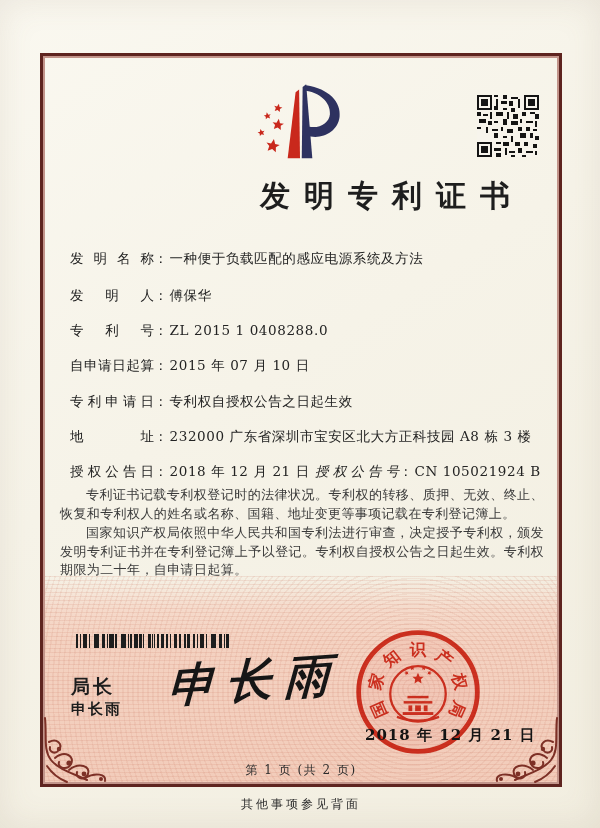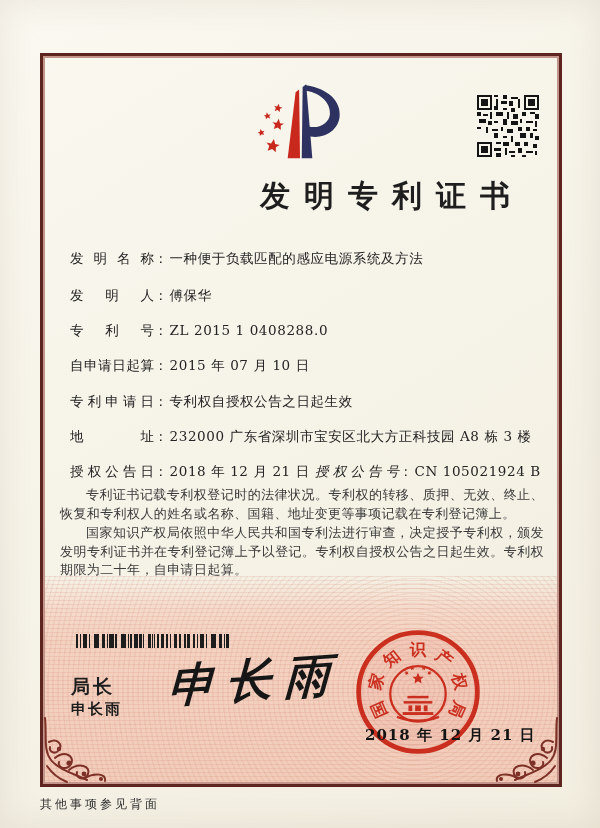--- a/index.html
+++ b/index.html
@@ -85,21 +85,21 @@
   .seal{position:absolute;left:351px;top:625px;mix-blend-mode:multiply;opacity:.95;}
   .seal-date{
     position:absolute;left:365px;top:726px;
     font-size:15px;font-weight:700;letter-spacing:1px;color:#141414;
   }
   .page-info{
     position:absolute;left:40px;top:762px;width:522px;text-align:center;
     font-size:12px;letter-spacing:1.5px;color:#2c2c2c;
   }
   .back-note{
-    position:absolute;left:40px;top:796px;width:522px;text-align:left;
+    position:absolute;left:40px;top:796px;width:522px;text-align:center;
     font-size:12px;letter-spacing:3px;color:#2e2e2e;
   }
   .flourish{position:absolute;}
   .flourish.left{left:41px;top:716px;}
   .flourish.right{right:39px;top:716px;transform:scaleX(-1);}
 </style>
 </head>
 <body>
 
 <div class="page">
@@ -255,20 +255,21 @@
       <rect x="60" y="84" width="4" height="6"></rect>
       <rect x="67" y="84" width="6" height="6"></rect>
       <rect x="76" y="84" width="4" height="6"></rect>
       <rect x="54" y="91" width="32" height="3"></rect>
       <path d="M48,96 Q70,104 92,96" fill="none" stroke="#d5301e" stroke-width="2.4"></path>
     </g>
   </svg>
 
   <div class="seal-date">2018 年 12 月 21 日</div>
 
+  <div class="page-info">第 1 页 (共 2 页)</div>
   <div class="back-note">其他事项参见背面</div>
 
   <svg class="flourish left" width="82" height="70" viewBox="0 0 82 70">
     <g fill="none" stroke="#7d3026" stroke-width="2" stroke-linecap="round">
       <path d="M4,2 C6,20 2,34 10,44 C18,54 34,58 46,64"></path>
       <path d="M8,26 C16,22 22,28 18,34 C14,39 8,36 9,31"></path>
       <path d="M14,42 C24,34 34,40 30,48 C26,55 16,52 18,46"></path>
       <path d="M28,54 C38,46 50,50 47,58 C44,65 34,63 36,56"></path>
       <path d="M44,62 C54,56 66,58 64,65"></path>
       <path d="M6,50 C10,56 16,62 26,66"></path>

